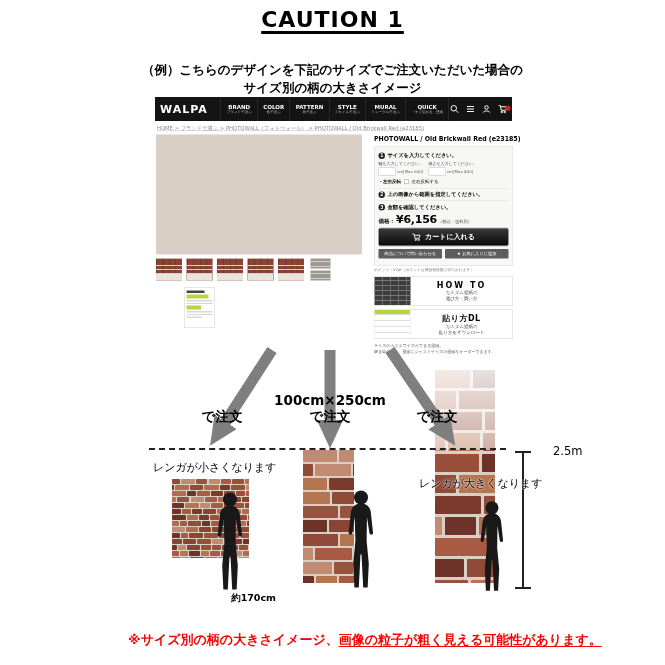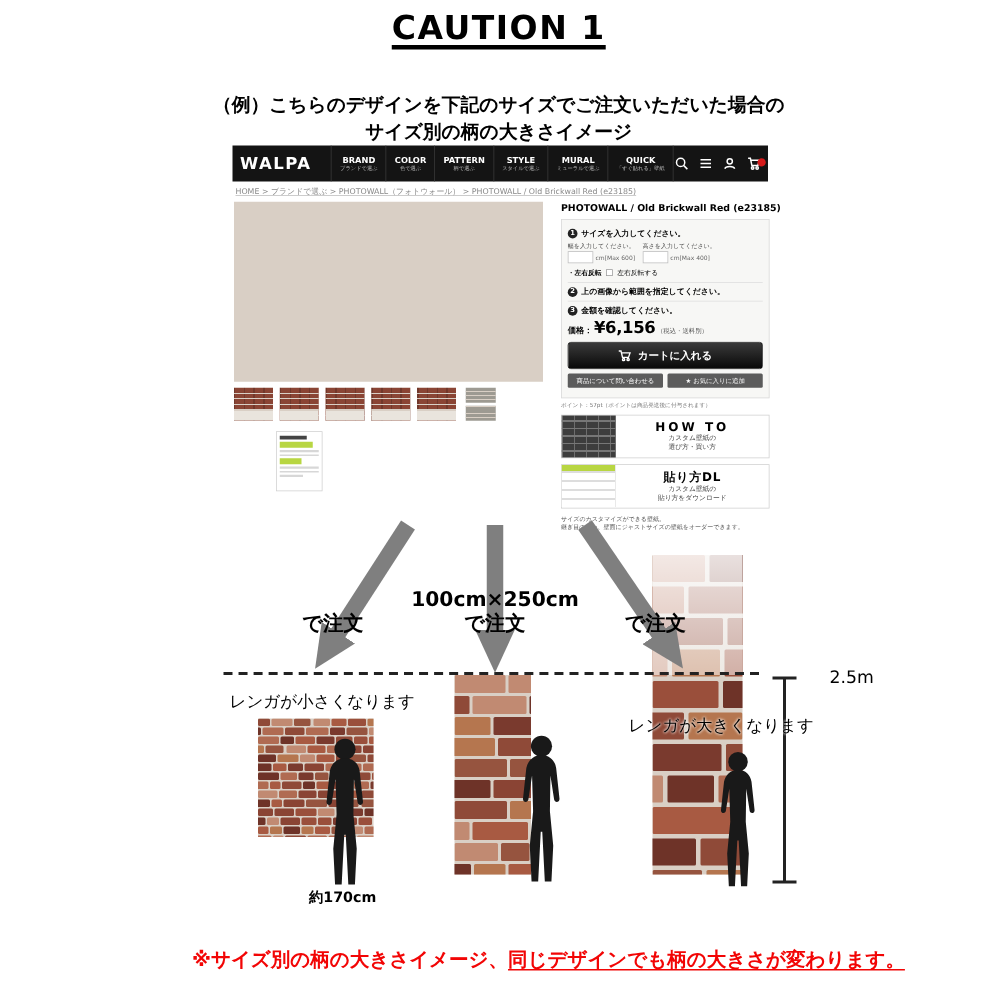--- a/index.html
+++ b/index.html
@@ -109,21 +109,21 @@
 
   .sample-note { position:absolute; font-size:11px; font-weight:normal; z-index:4; white-space:nowrap; }
   #note-small { left:153px; top:460px; }
   #note-big { left:419px; top:476px; text-shadow:0 0 2px #fff,0 0 2px #fff; }
 
   .person { position:absolute; z-index:5; }
   .person svg { display:block; fill:#191919; }
   #person1 { left:211px; top:491px; width:38px; height:102px; }
   #person2 { left:342px; top:489px; width:38px; height:102px; }
   #person3 { left:474px; top:500px; width:36px; height:94px; }
-  .person-height { position:absolute; left:206px; top:592px; width:70px; text-align:left;
+  .person-height { position:absolute; left:206px; top:592px; width:70px; text-align:right;
     font-size:9.5px; font-weight:bold; z-index:5; }
 
   
   .measure-line { position:absolute; left:522px; top:452px; width:2px; height:136px; background:#222; z-index:2; }
   .measure-cap { position:absolute; left:515px; width:16px; height:2px; background:#222; z-index:2; }
   #cap-top { top:451px; } #cap-bottom { top:587px; }
   .measure-label { position:absolute; left:533px; top:444px; font-size:11.5px; font-weight:normal; z-index:2;margin-left:20px; }
 
   
   .warn { position:absolute; left:128px; font-size:13px; font-weight:bold; color:#f20505; white-space:nowrap; }
@@ -531,16 +531,16 @@
       </svg>
   </div>
   <div class="person-height">約170cm</div>
 
   <div class="measure-line"></div>
   <div id="cap-top" class="measure-cap"></div>
   <div id="cap-bottom" class="measure-cap"></div>
   <div class="measure-label">2.5m</div>
 
   <div id="warn1" class="warn">
-    <span>※サイズ別の柄の大きさイメージ、</span><u>同じデザインでも柄の大きさが変わります。</u>
+    <span>※サイズ別の柄の大きさイメージ、</span><u>画像の粒子が粗く見える可能性があります。</u>
   </div>
 
 </div>
 
 </body></html>

